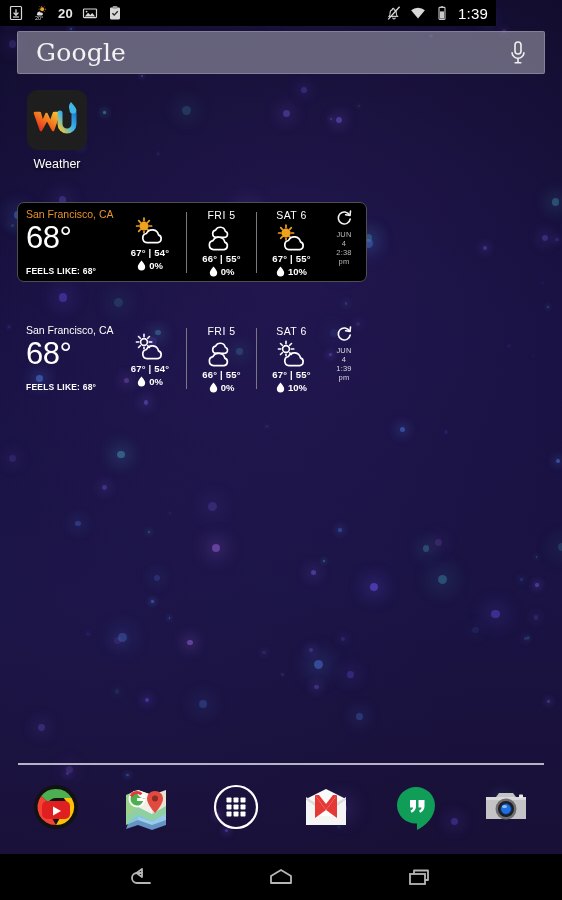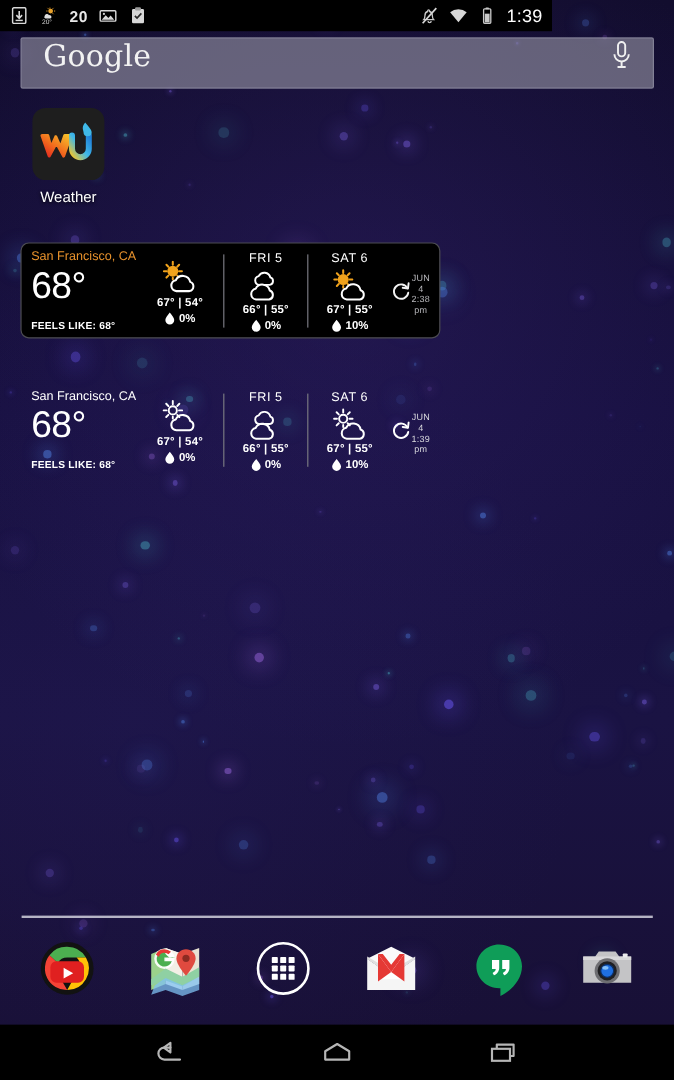--- a/index.html
+++ b/index.html
@@ -14,37 +14,37 @@
     position:absolute; left:0; top:0; width:562px; height:854px;
     background:
       radial-gradient(circle at 52% 30%, rgba(60,40,120,.30) 0%, rgba(0,0,0,0) 55%),
       radial-gradient(circle at 20% 70%, rgba(40,30,95,.25) 0%, rgba(0,0,0,0) 50%),
       linear-gradient(180deg,#120d2e 0%, #171040 40%, #1a1343 70%, #181036 100%);
   }
   .star{ position:absolute; border-radius:50%; pointer-events:none; }
 
   
   #statusbar{
-    position:absolute; left:0; top:0; width:460px; height:26px;
+    position:absolute; left:0; top:0; width:496px; height:26px;
     background:#000; display:flex; align-items:center;
     padding:0 8px; z-index:20;
   }
   #statusbar .left{ display:flex; align-items:center; gap:9px; }
   #statusbar .right{ margin-left:auto; display:flex; align-items:center; gap:8px; }
   .sb-ico{ width:16px; height:16px; display:block; }
   .sb-num{ color:#e8e8e8; font-size:13px; font-weight:bold; letter-spacing:.3px; }
   #clock{ color:#fff; font-size:15px; font-weight:normal; letter-spacing:.2px; }
 
   
   #searchbar{
     position:absolute; left:17px; top:31px; width:528px; height:43px;
     background:rgba(150,148,165,.62);
     border:1px solid rgba(190,188,205,.35);
     border-radius:2px;
-    display:flex; align-items:flex-start; z-index:10;
+    display:flex; align-items:center; z-index:10;
   }
   #google-word{
     margin-left:18px; color:#f2f2f2; font-size:25px;
     font-family:"DejaVu Serif", serif; font-weight:normal; letter-spacing:.2px;
   }
   #mic-btn{ margin-left:auto; margin-right:15px; width:22px; height:28px; }
 
   
   #app-weather{
     position:absolute; left:21px; top:90px; width:72px; text-align:center; z-index:10;
@@ -80,21 +80,21 @@
 
   .w-day{ flex:1; position:relative; display:flex; flex-direction:column; align-items:center; }
   .w-day.first{ flex:0 0 72px; justify-content:center; }
   .w-dayname{ color:#fff; font-size:10.5px; letter-spacing:.5px; margin-top:1px; }
   .w-icon{ margin:2px 0 1px; height:30px; display:flex; align-items:center; justify-content:center; }
   .w-hilo{ color:#fff; font-size:9.5px; font-weight:bold; letter-spacing:.2px; }
   .w-pop{ color:#fff; font-size:9.5px; font-weight:bold; display:flex; align-items:center; gap:3px; margin-top:2px; }
 
   .w-sep{ width:1px; background:#787880; margin:4px 0; flex:none; }
 
-  .w-meta{ width:36px; flex:none; display:flex; flex-direction:row; align-items:center; padding-top:2px; }
+  .w-meta{ width:36px; flex:none; display:flex; flex-direction:column; align-items:center; padding-top:2px; }
   .w-meta .stamp{ color:#b9b9bd; font-size:7.5px; line-height:9px; text-align:center; margin-top:3px; letter-spacing:.2px; }
   #widget-clear .w-meta .stamp{ color:#d9d9de; }
 
   
   #dock-divider{
     position:absolute; left:18px; top:763px; width:526px; height:2px;
     background:rgba(225,225,235,.78); z-index:10;
   }
   #dock{
     position:absolute; left:0; top:778px; width:562px; height:58px;

